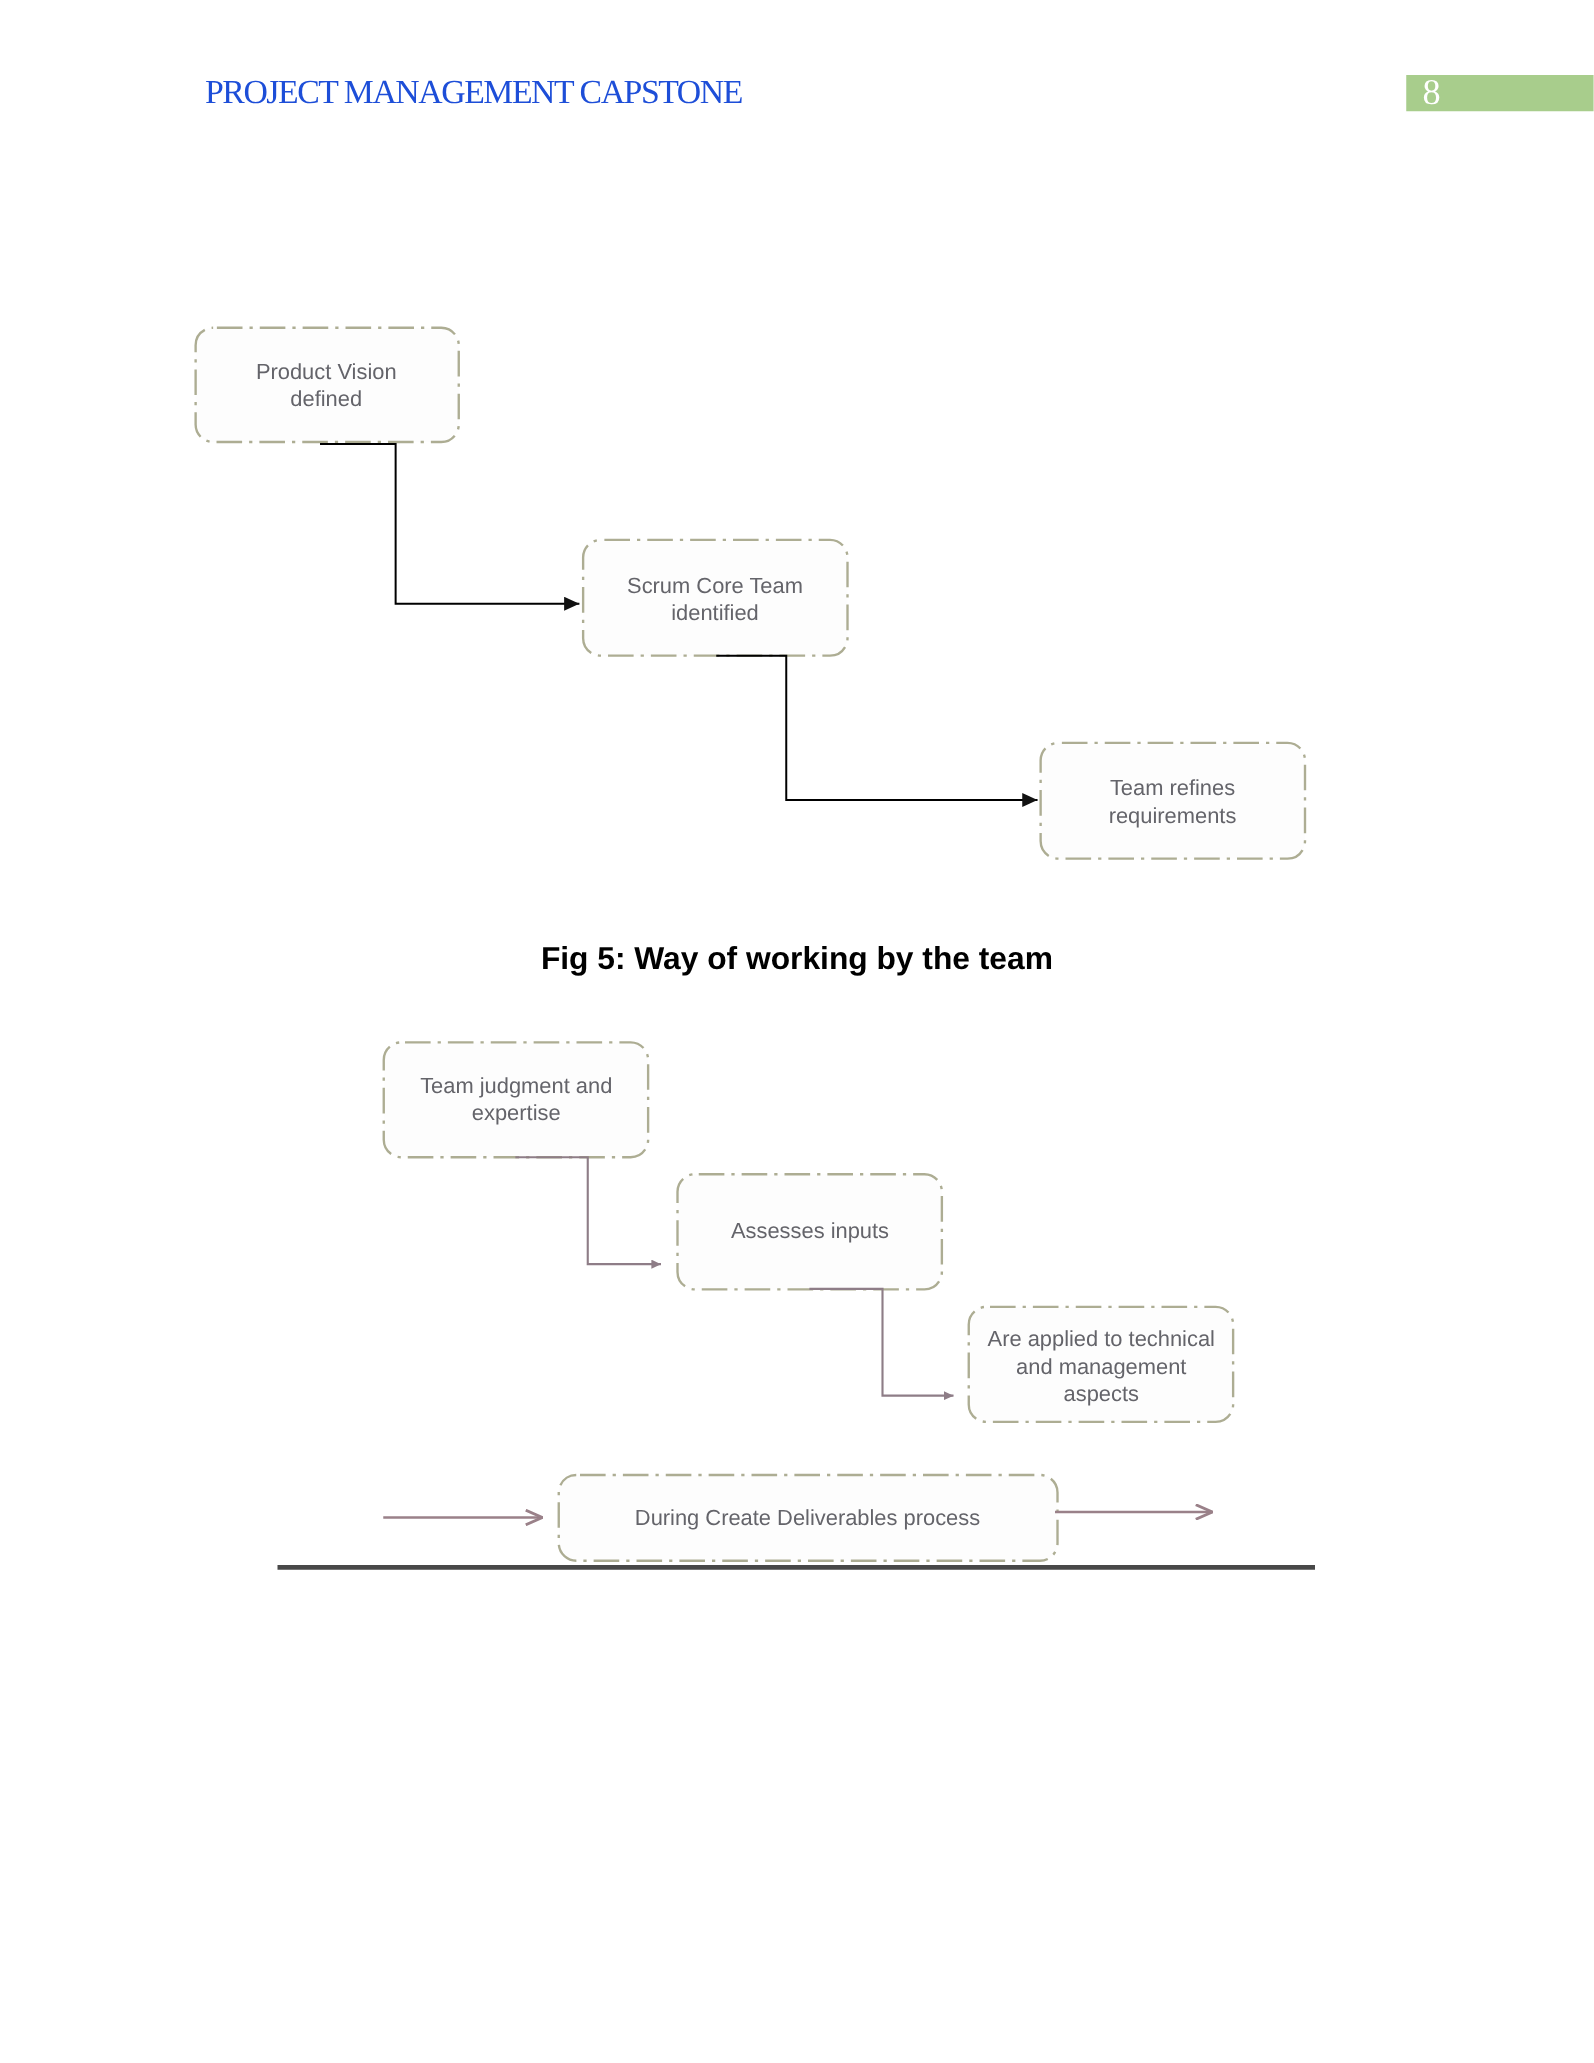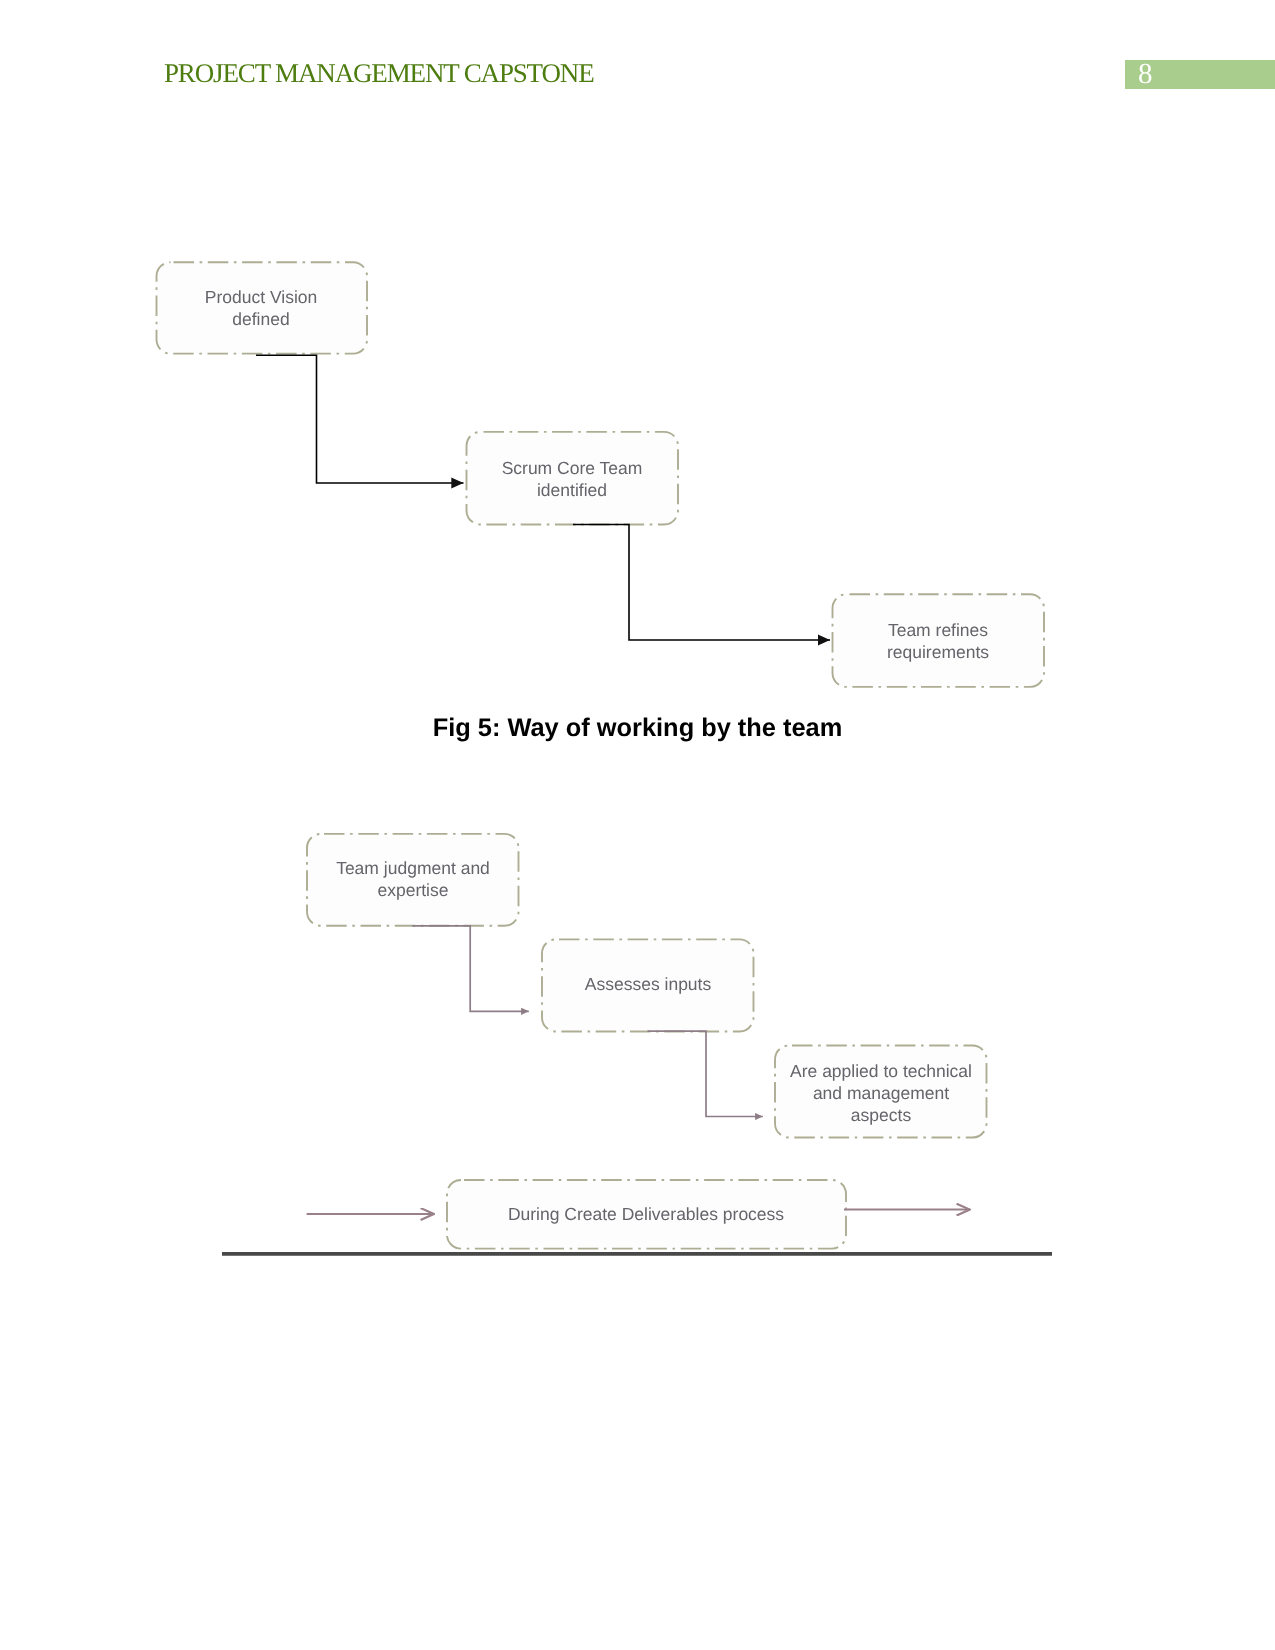--- a/index.html
+++ b/index.html
@@ -1,21 +1,21 @@
 <!DOCTYPE html>
 <html><head>
 <meta charset="utf-8">
 <title>Project Management Capstone</title>
 <style>
   html,body{margin:0;padding:0;}
   body{width:1275px;height:1650px;background:#ffffff;font-family:"Liberation Sans",sans-serif;overflow:hidden;-webkit-font-smoothing:antialiased;text-rendering:geometricPrecision;}
   .page{position:relative;width:1275px;height:1650px;background:#fff;}
 
   .hdr-title{position:absolute;left:164px;top:58px;font-family:"Liberation Serif",serif;
-    font-size:27px;letter-spacing:-1.15px;color:#4d7c0f;white-space:nowrap;
+    font-size:27px;letter-spacing:-1.15px;color:#1d4ed8;white-space:nowrap;
     -webkit-font-smoothing:antialiased;transform:translateZ(0);}
   .pagenum-bar{position:absolute;left:1125px;top:60px;width:150px;height:29px;background:#a8cd8c;}
   .pagenum{position:absolute;left:1138px;top:60px;-webkit-font-smoothing:antialiased;transform:translateZ(0);font-family:"Liberation Serif",serif;
     font-size:29px;color:#ffffff;line-height:29px;}
 
   .figwrap{position:absolute;}
   .caption{position:absolute;left:0;width:1275px;text-align:center;-webkit-font-smoothing:antialiased;transform:translateZ(0);
     font-family:"Liberation Sans",sans-serif;font-weight:bold;font-size:25.4px;color:#000000;}
 
   svg.diagram{position:absolute;display:block;filter:blur(0.55px);shape-rendering:geometricPrecision;}
@@ -52,21 +52,21 @@
 
       <g>
         <rect x="832.5" y="594.3" width="211.5" height="92.6" rx="14" ry="14" fill="#fdfdfd" stroke="#adad93" stroke-width="1.9" stroke-dasharray="20.5 5.6 2.6 5.6" stroke-dashoffset="-3" stroke-linecap="butt"></rect>
         <text class="nodetext" x="938" y="636" text-anchor="middle">Team refines</text>
         <text class="nodetext" x="938" y="658" text-anchor="middle">requirements</text>
       </g>
 
       <path d="M256,355.2 L316.5,355.2 L316.5,483 L463.5,483" fill="none" stroke="#000" stroke-width="1.6" marker-end="url(#arrowBlack)"></path>
       <path d="M573,524.5 L629,524.5 L629,640 L830,640" fill="none" stroke="#000" stroke-width="1.6" marker-end="url(#arrowBlack)"></path>
     </svg>
-    <div class="caption" style="top:714px;">Fig 5: Way of working by the team</div>
+    <div class="caption" style="top:753px;">Fig 5: Way of working by the team</div>
   </div>
 
   <div class="figwrap" style="left:0;top:810px;width:1034px;height:540px;">
     <svg class="diagram" width="1275" height="470" viewBox="0 0 1275 470" style="left:0;top:0;">
       <defs>
         <marker id="arrowPlum" markerWidth="8" markerHeight="7.4" refX="7.7" refY="3.7" orient="auto" markerUnits="userSpaceOnUse">
           <path d="M0,0.1 L7.7,3.7 L0,7.3 z" fill="#8e7d87"></path>
         </marker>
         <marker id="arrowPlumOpen" markerWidth="14.5" markerHeight="13" refX="14" refY="6.5" orient="auto" markerUnits="userSpaceOnUse">
           <path d="M0.6,0.6 L13.8,6.5 L0.6,12.4" fill="none" stroke="#9a8189" stroke-width="2.2" stroke-linecap="butt" stroke-linejoin="miter"></path>

